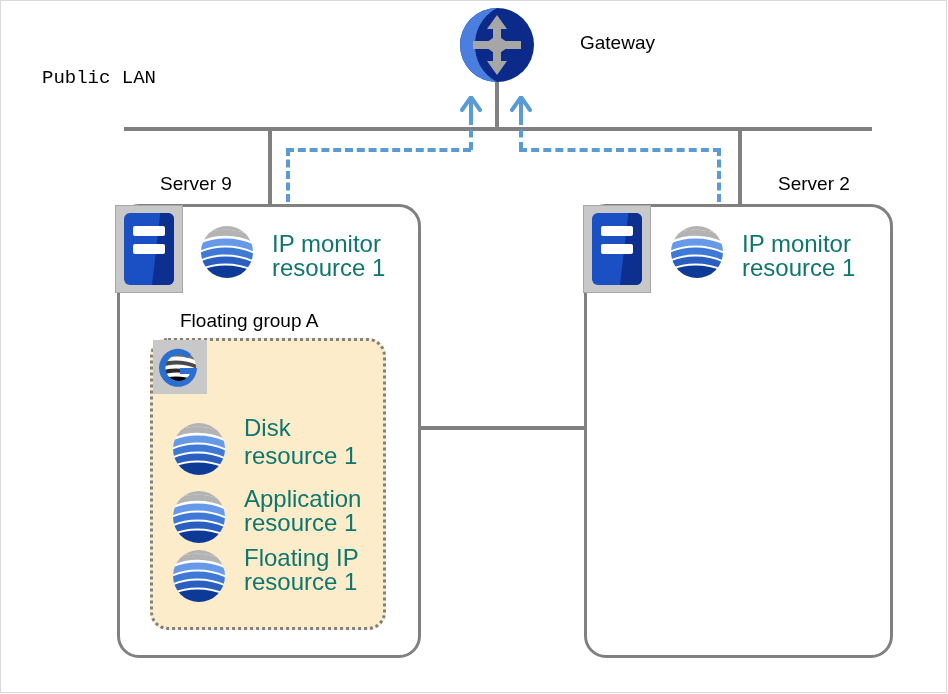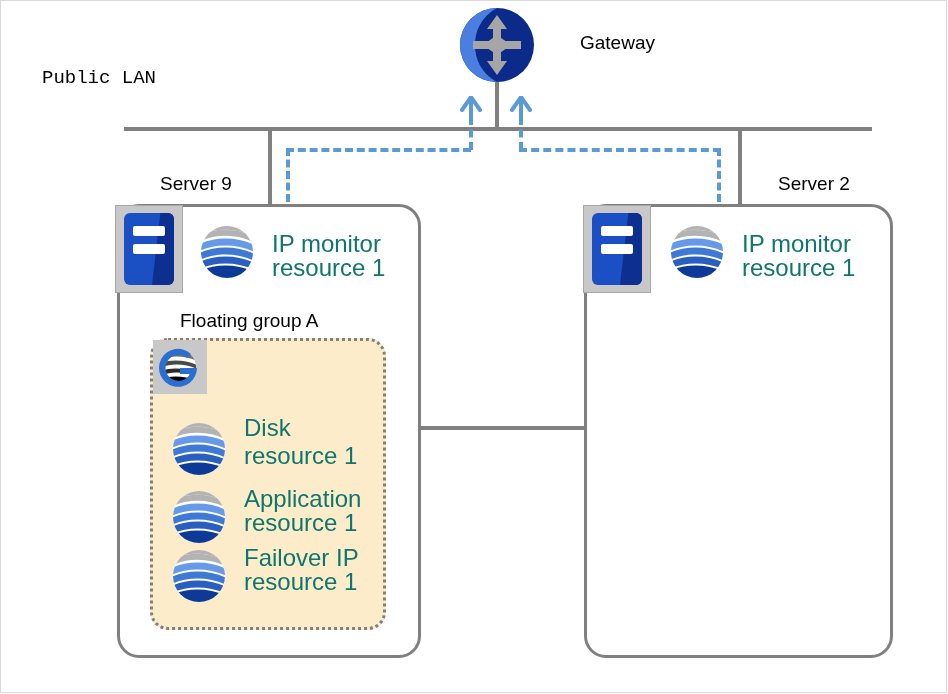--- a/index.html
+++ b/index.html
@@ -315,21 +315,21 @@
         <rect x="0" y="0" width="54" height="54" fill="#ffffff"></rect>
         <path d="M-4 2 C12 -6 40 -6 58 6 L58 14 C40 2 12 2 -4 12 Z" fill="#b3b3b3"></path>
         <path d="M-4 12 C12 2 40 2 58 14 L58 20 C40 8 12 8 -4 19 Z" fill="#b3b3b3"></path>
         <path d="M-4 21 C12 11 40 11 58 22 L58 29 C40 18 12 18 -4 28 Z" fill="#6699e8"></path>
         <path d="M-4 30 C12 20 40 20 58 31 L58 38 C40 27 12 27 -4 37 Z" fill="#3f79d6"></path>
         <path d="M-4 39 C12 29 40 29 58 40 L58 47 C40 36 12 36 -4 46 Z" fill="#2a5fc0"></path>
         <path d="M-4 48 C12 38 40 38 58 49 L58 58 L-4 58 Z" fill="#0d3a96"></path>
       </g>
     </svg>
   </div>
-  <div class="res-text" style="left:244px; top:546px;">Failover IP</div>
+  <div class="res-text" style="left:244px; top:546px;">Floating IP</div>
   <div class="res-text" style="left:244px; top:570px;">resource 1</div>
 
   <div class="server-box" style="left:584px; top:204px; width:309px; height:454px;"></div>
 
   <div class="server-icon" style="left:583px; top:205px;">
     <div class="body">
       <div class="bar b1"></div>
       <div class="bar b2"></div>
     </div>
   </div>

